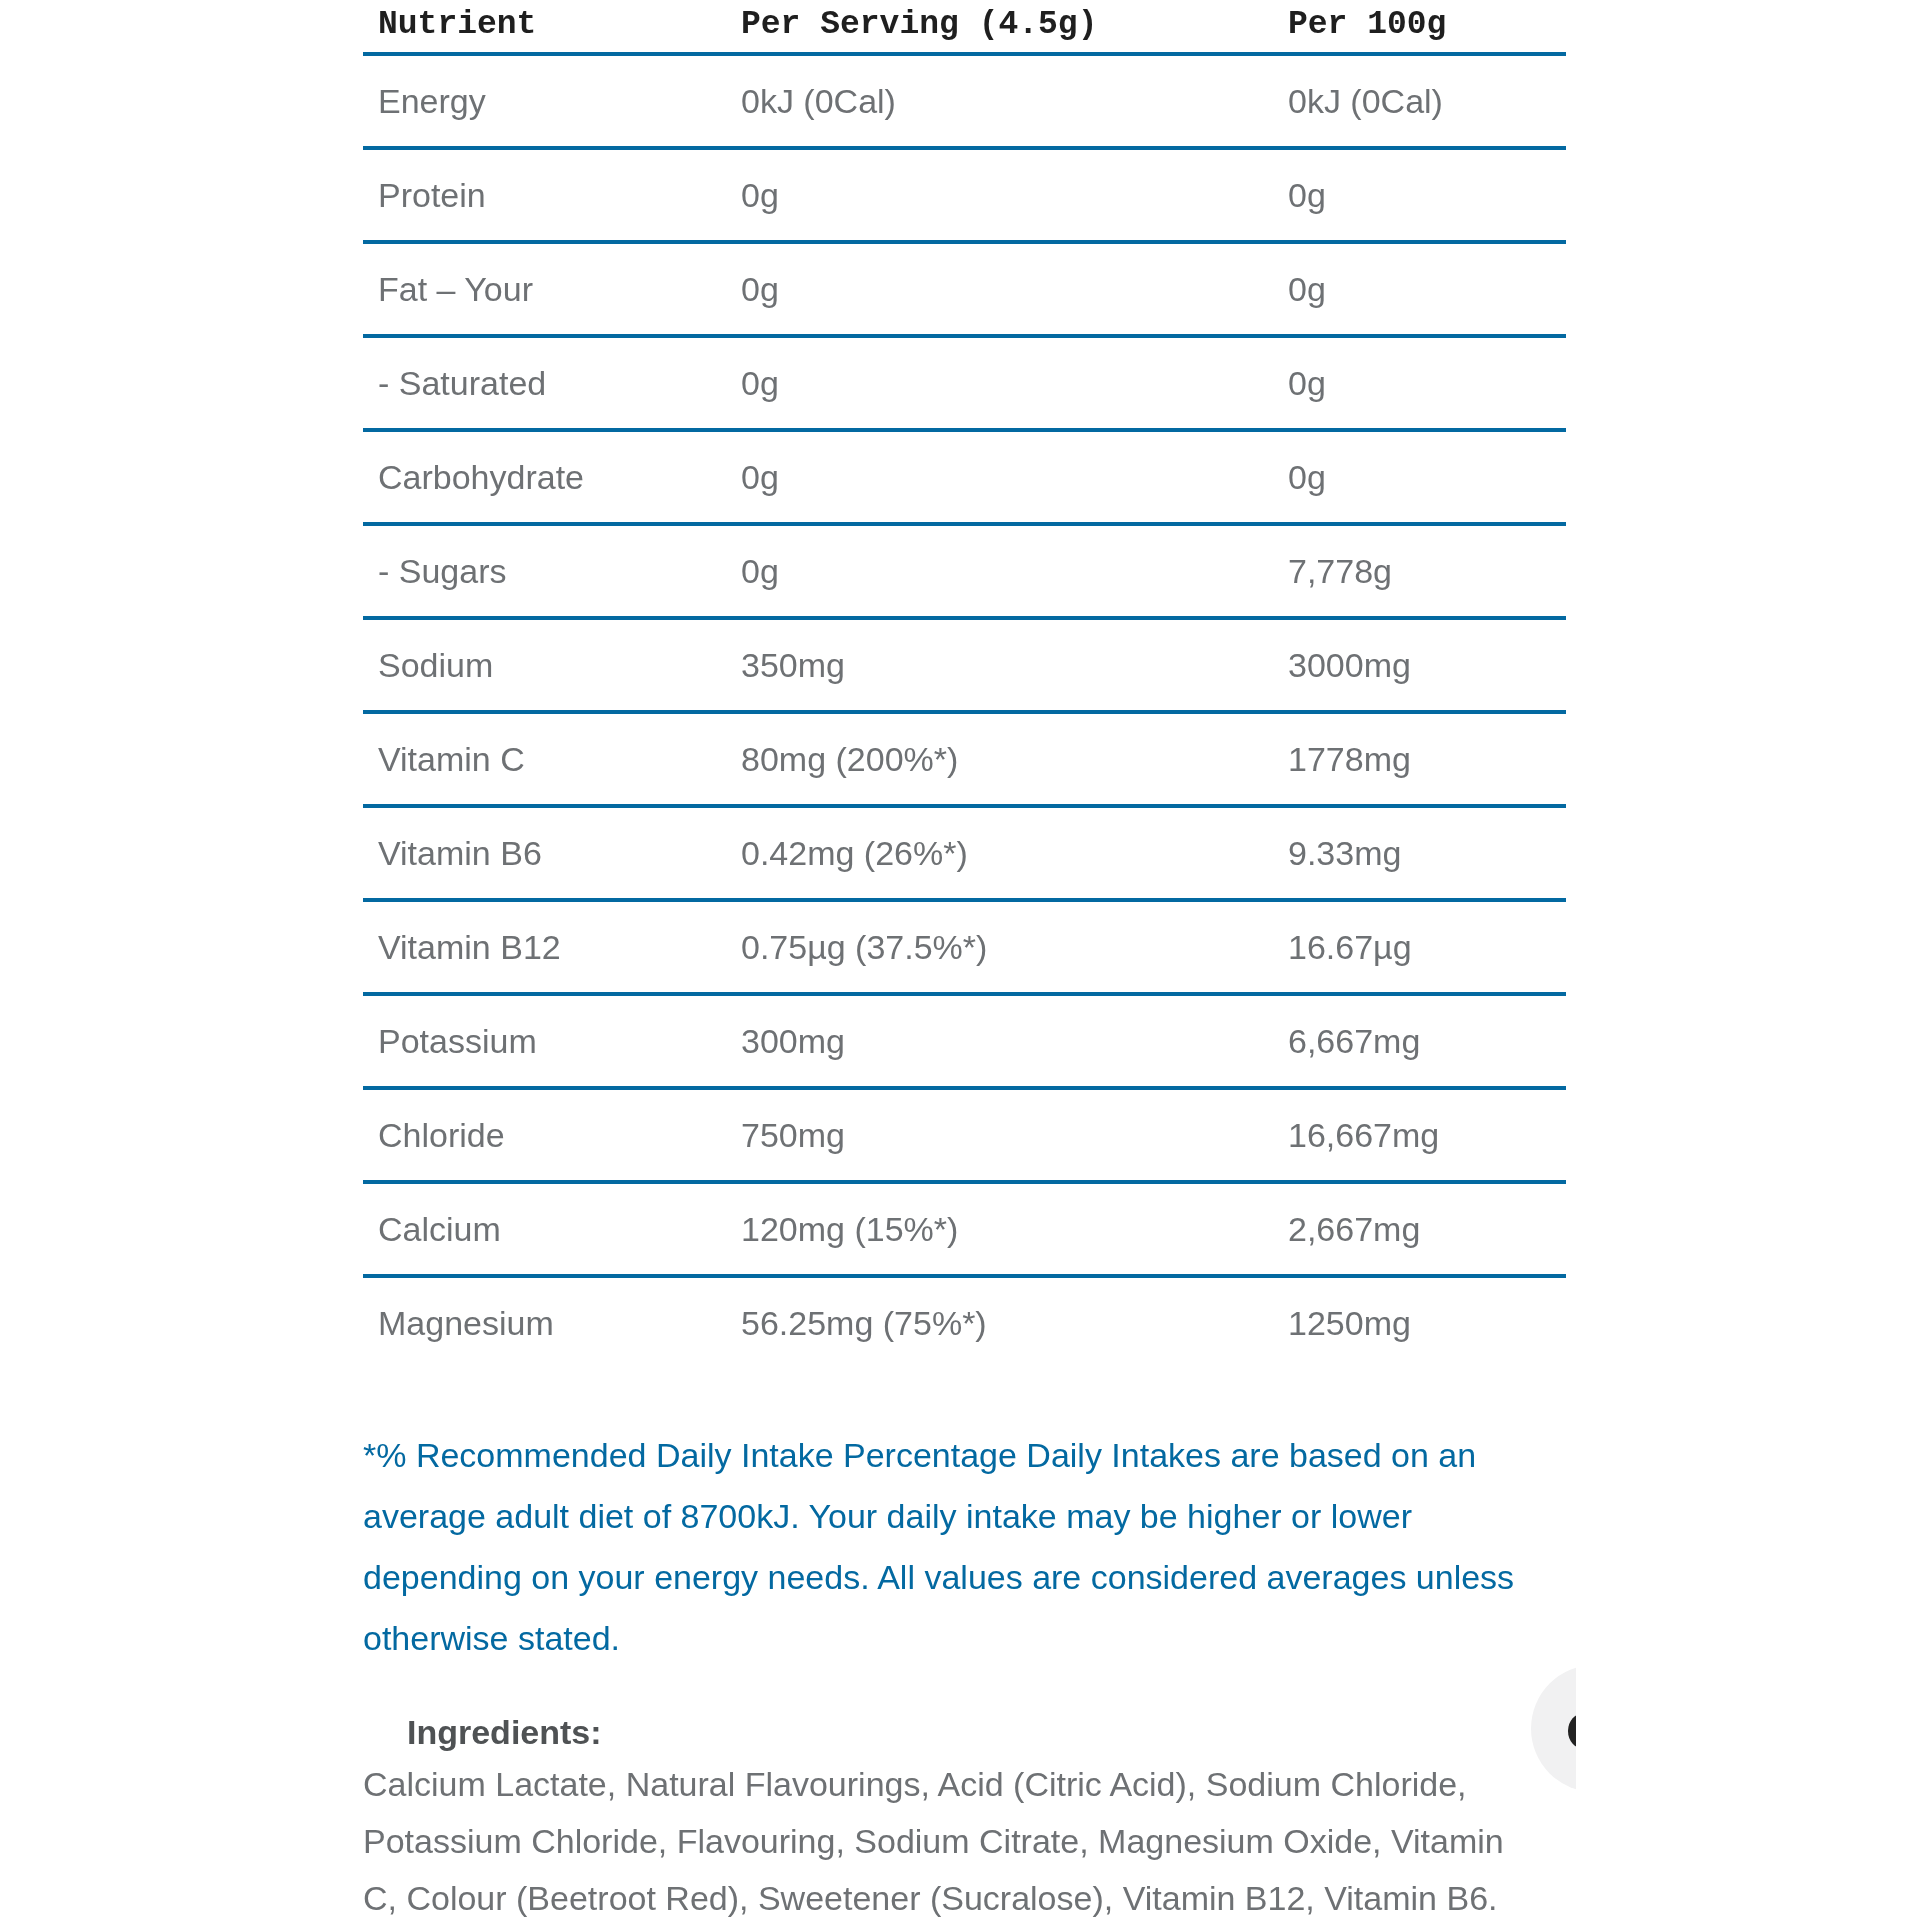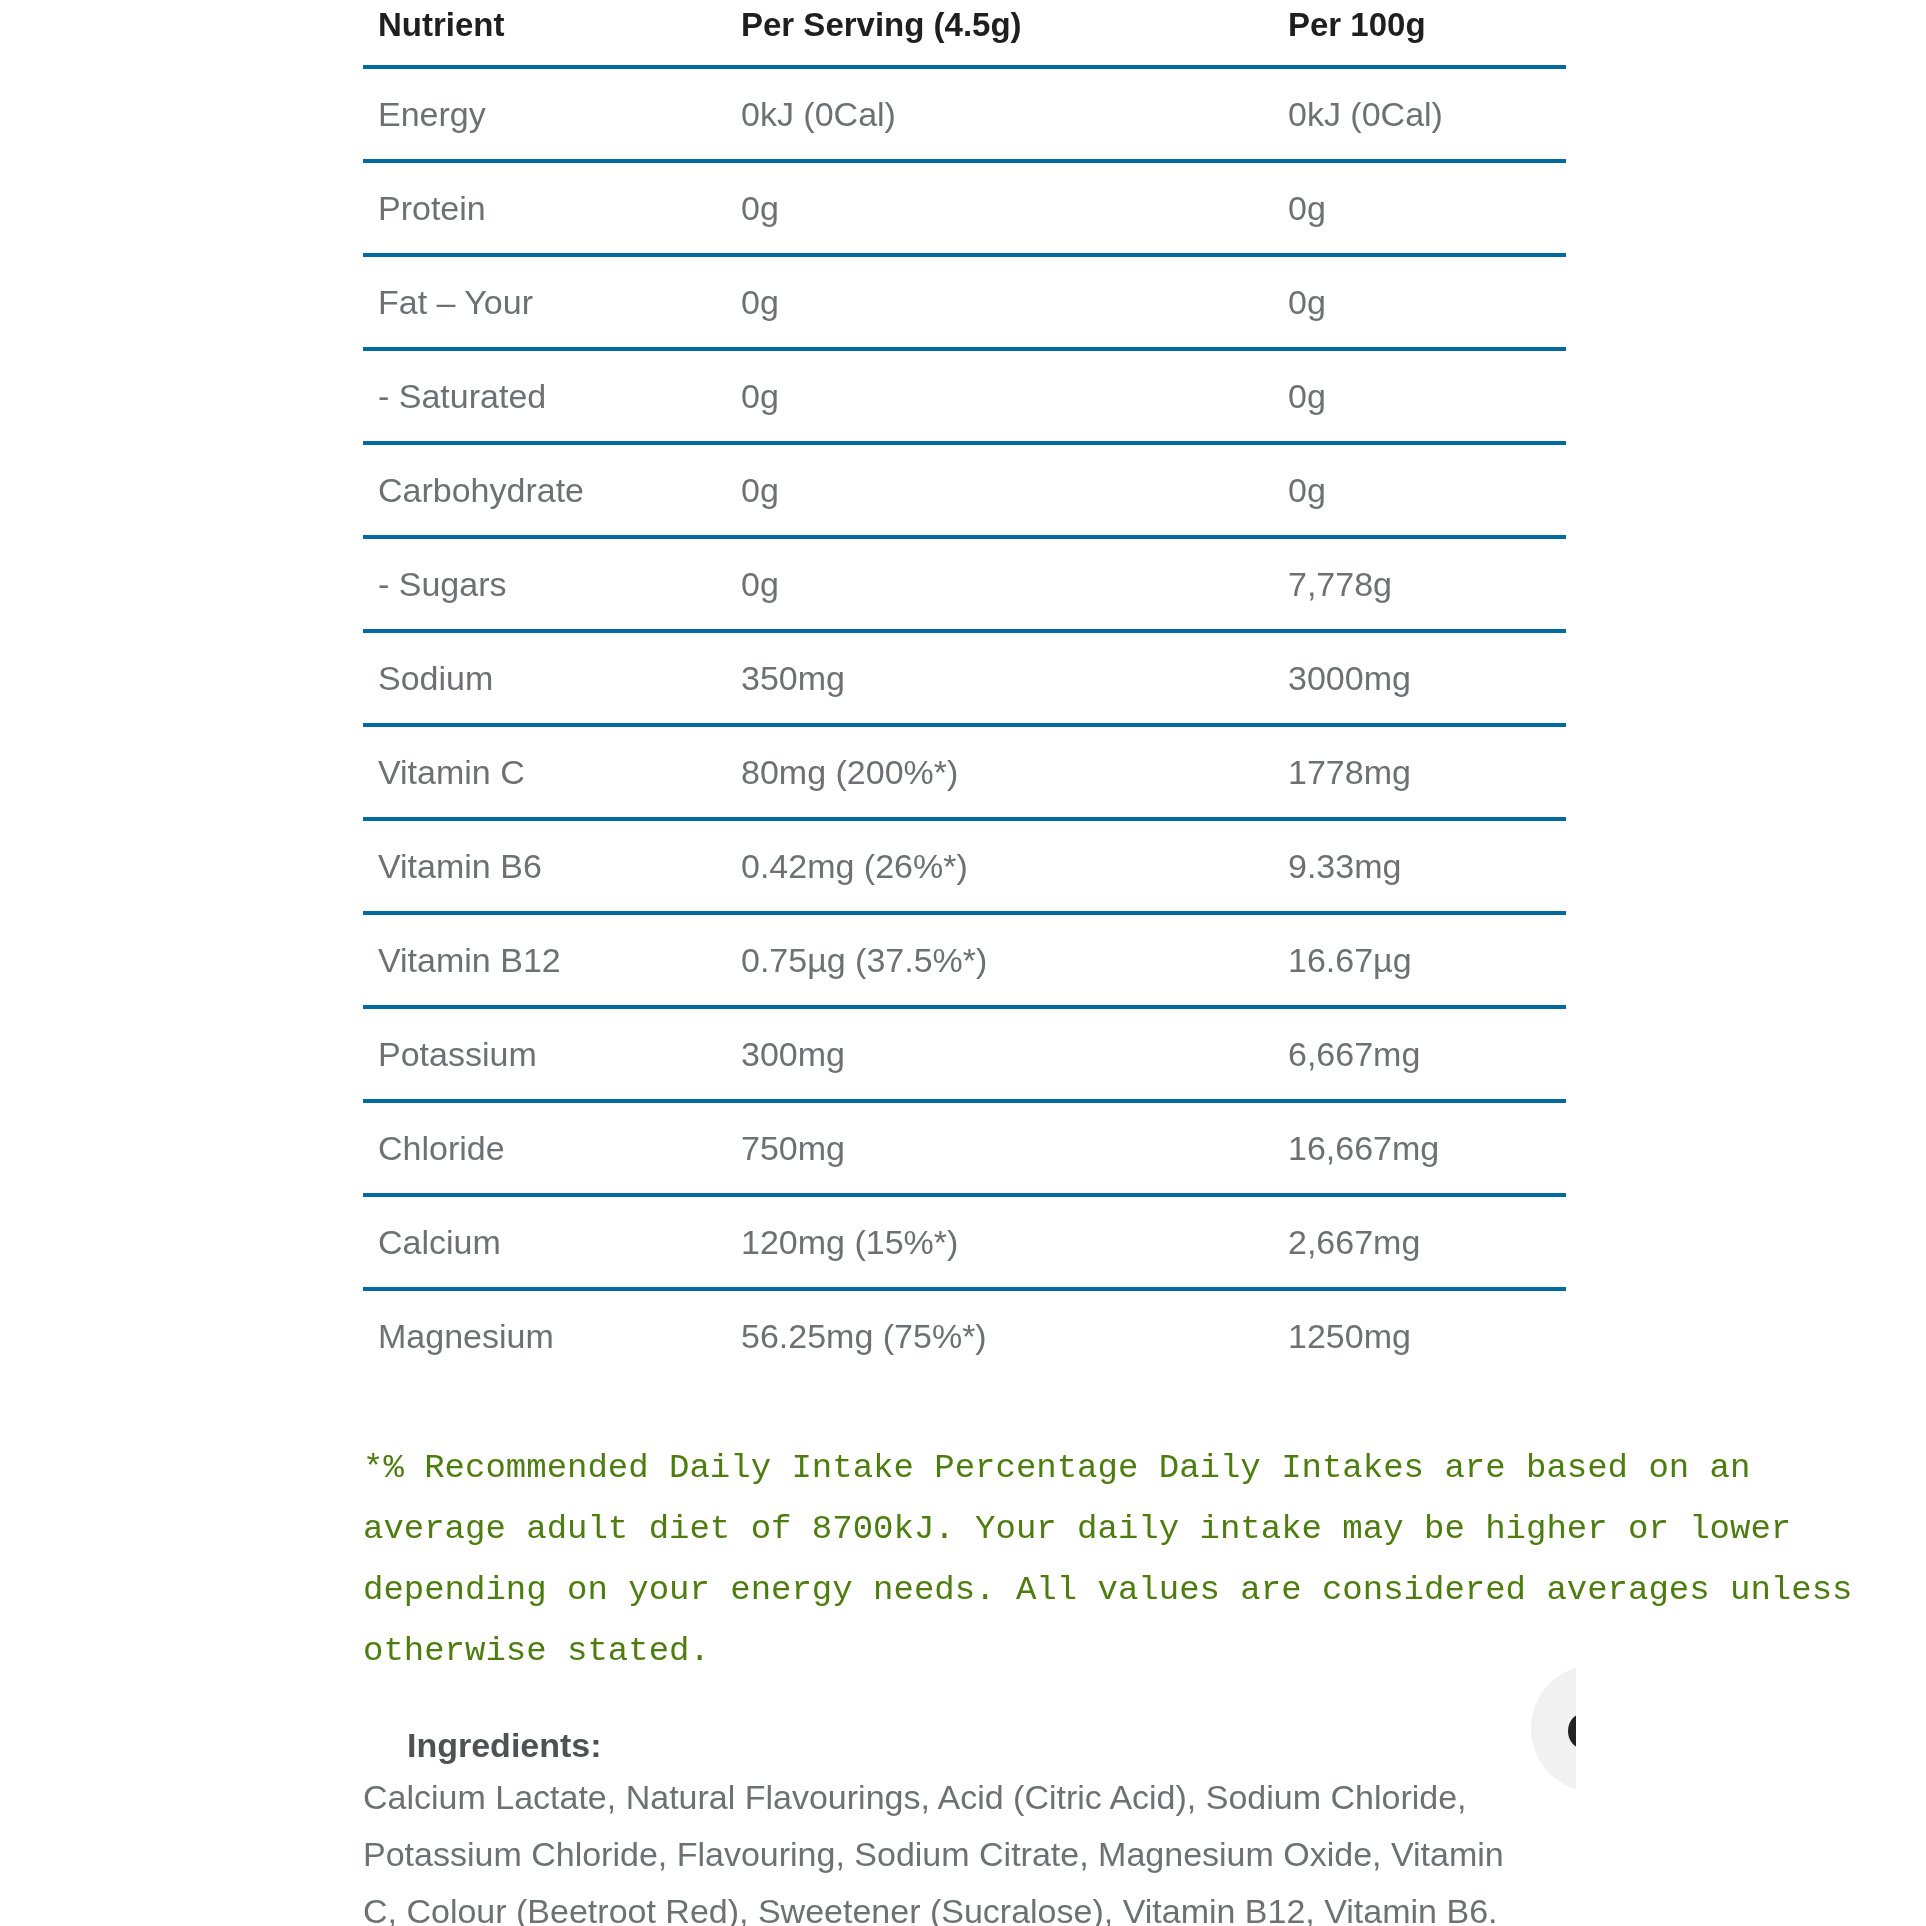--- a/index.html
+++ b/index.html
@@ -14,24 +14,24 @@
   .content {
     position: absolute;
     left: 363px;
     top: 0;
     width: 1203px;
   }
   
   .ntable { width: 100%; }
   .thead {
     display: flex;
-    height: 65px;
+    height: 52px;
     box-sizing: border-box;
     padding-top: 6px;
-    font-family: Liberation Sans, sans-serif;
+    font-family: Liberation Mono, monospace;
     font-weight: 700;
     font-size: 33px;
     color: #1f1f1f;
     white-space: nowrap;
   }
   .trow {
     display: flex;
     align-items: center;
     height: 94px;
     box-sizing: border-box;
@@ -40,22 +40,21 @@
     color: #6e7174;
     white-space: nowrap;
   }
   .c1 { width: 371px; box-sizing: border-box; padding-left: 15px; flex: none; }
   .c2 { width: 547px; box-sizing: border-box; padding-left: 7px;  flex: none; }
   .c3 { flex: 1;      box-sizing: border-box; padding-left: 7px; }
   
   .footnote {
     margin-top: 57px;
     font-size: 34px;
-    color: #4d7c0f;
-    font-family: Liberation Mono, monospace;
+    color: #0369a1;
   }
   .footnote .text-line { line-height: 61px; white-space: nowrap; }
   
   .ingredients-heading {
     margin-top: 41px;
     line-height: 44px;
     font-size: 34px;
     font-weight: 700;
     color: #4f5254;
     white-space: nowrap;

